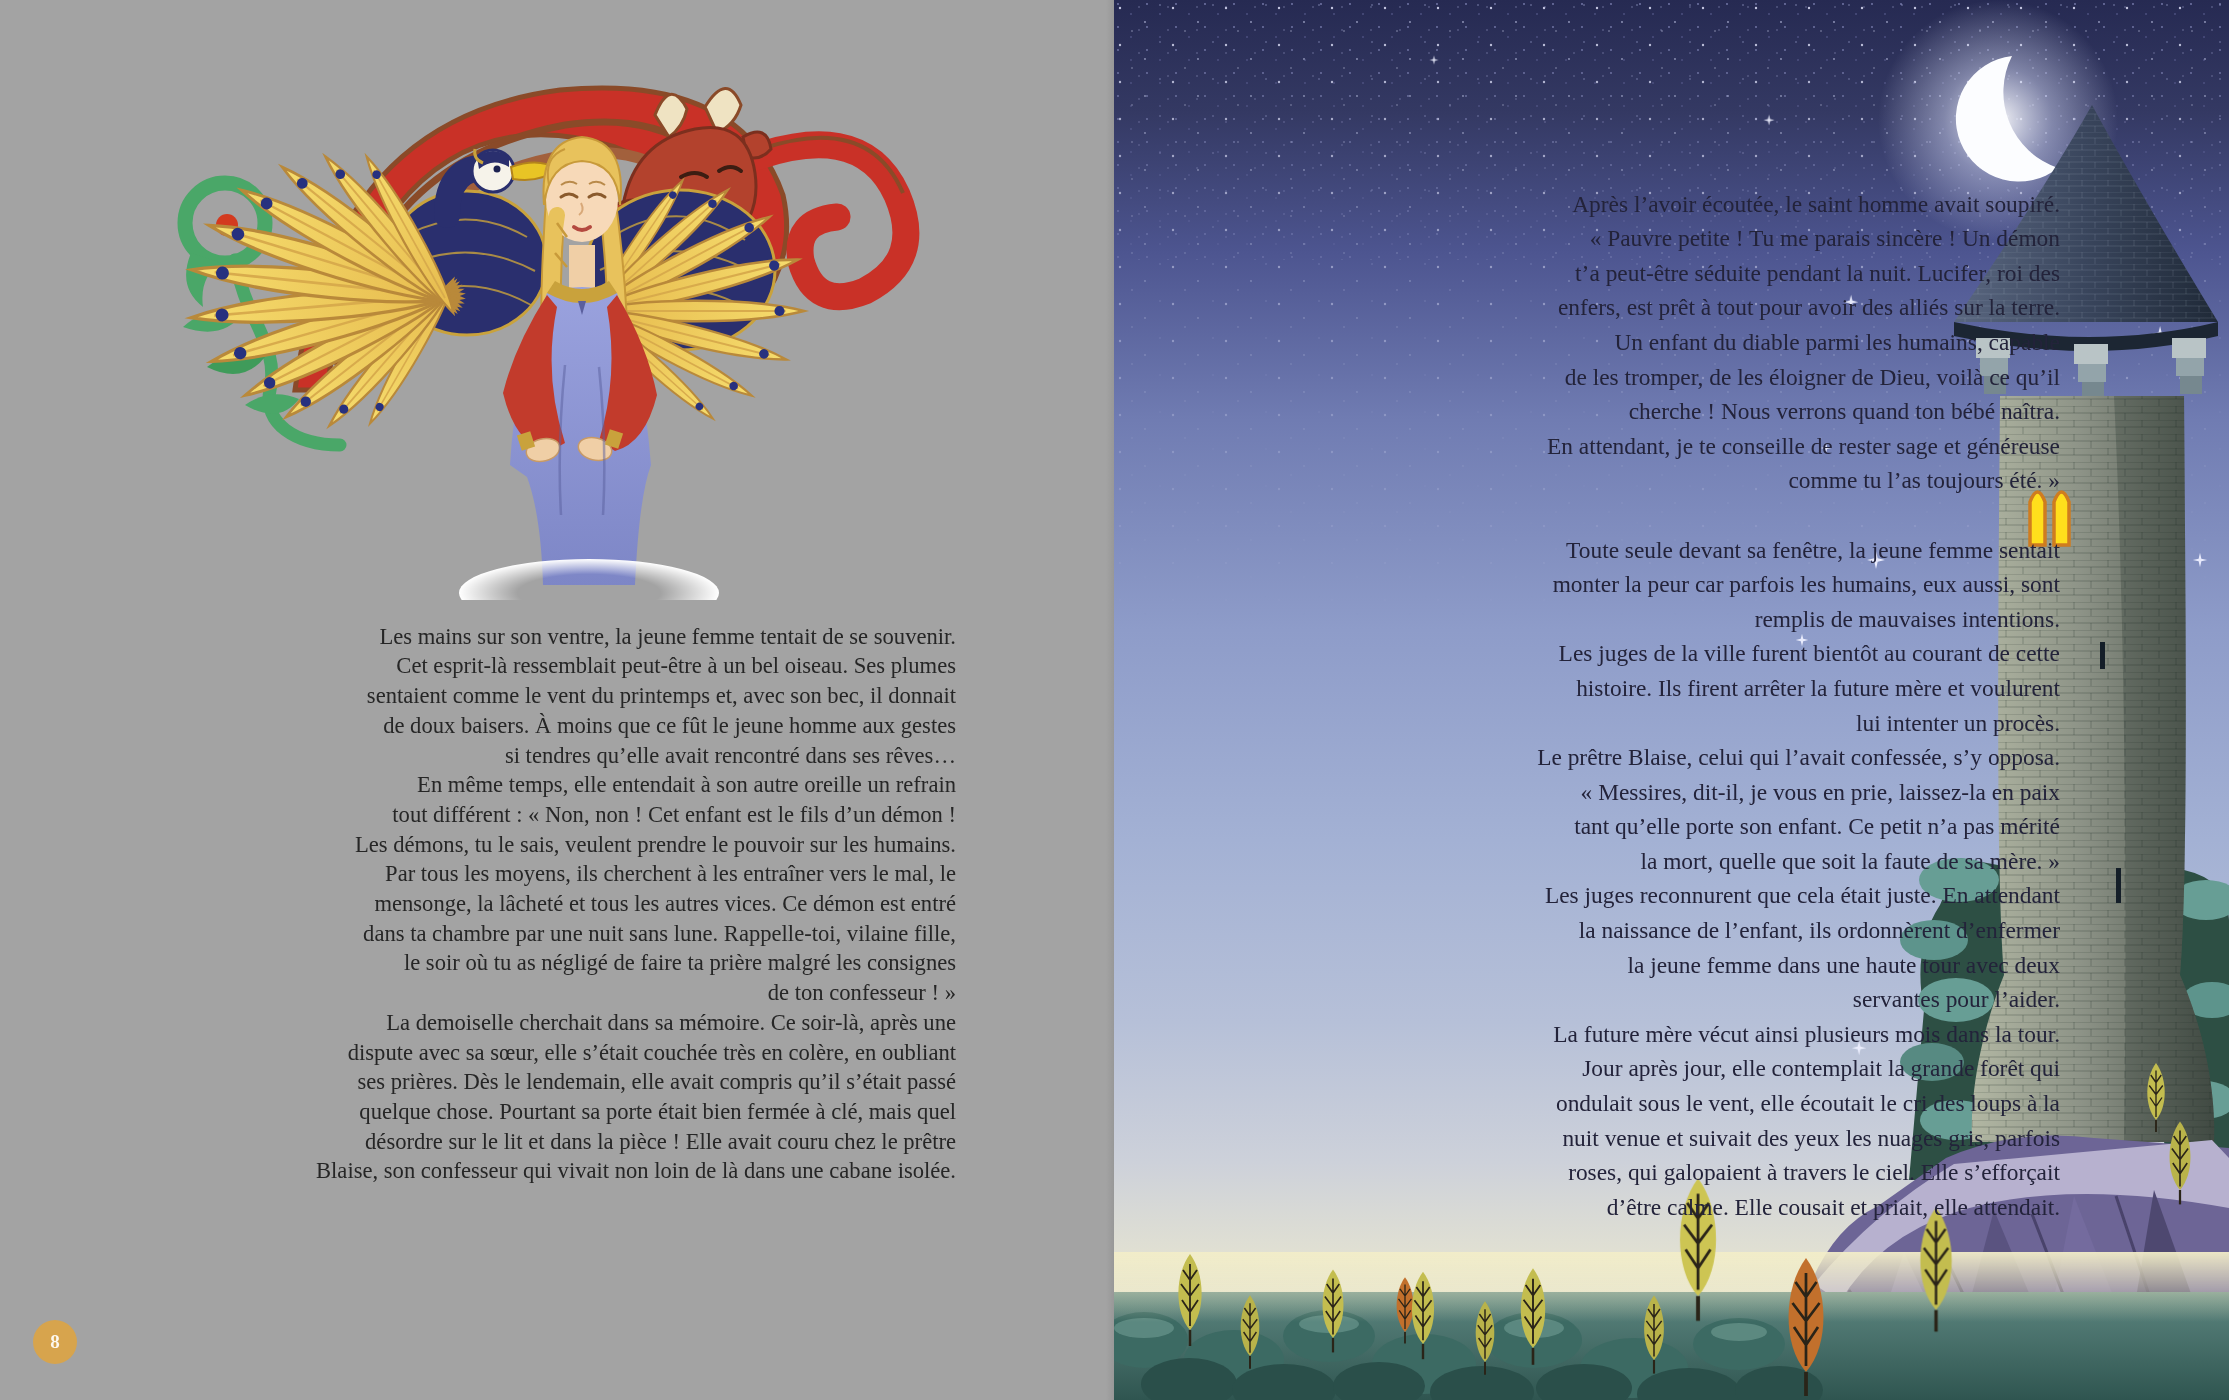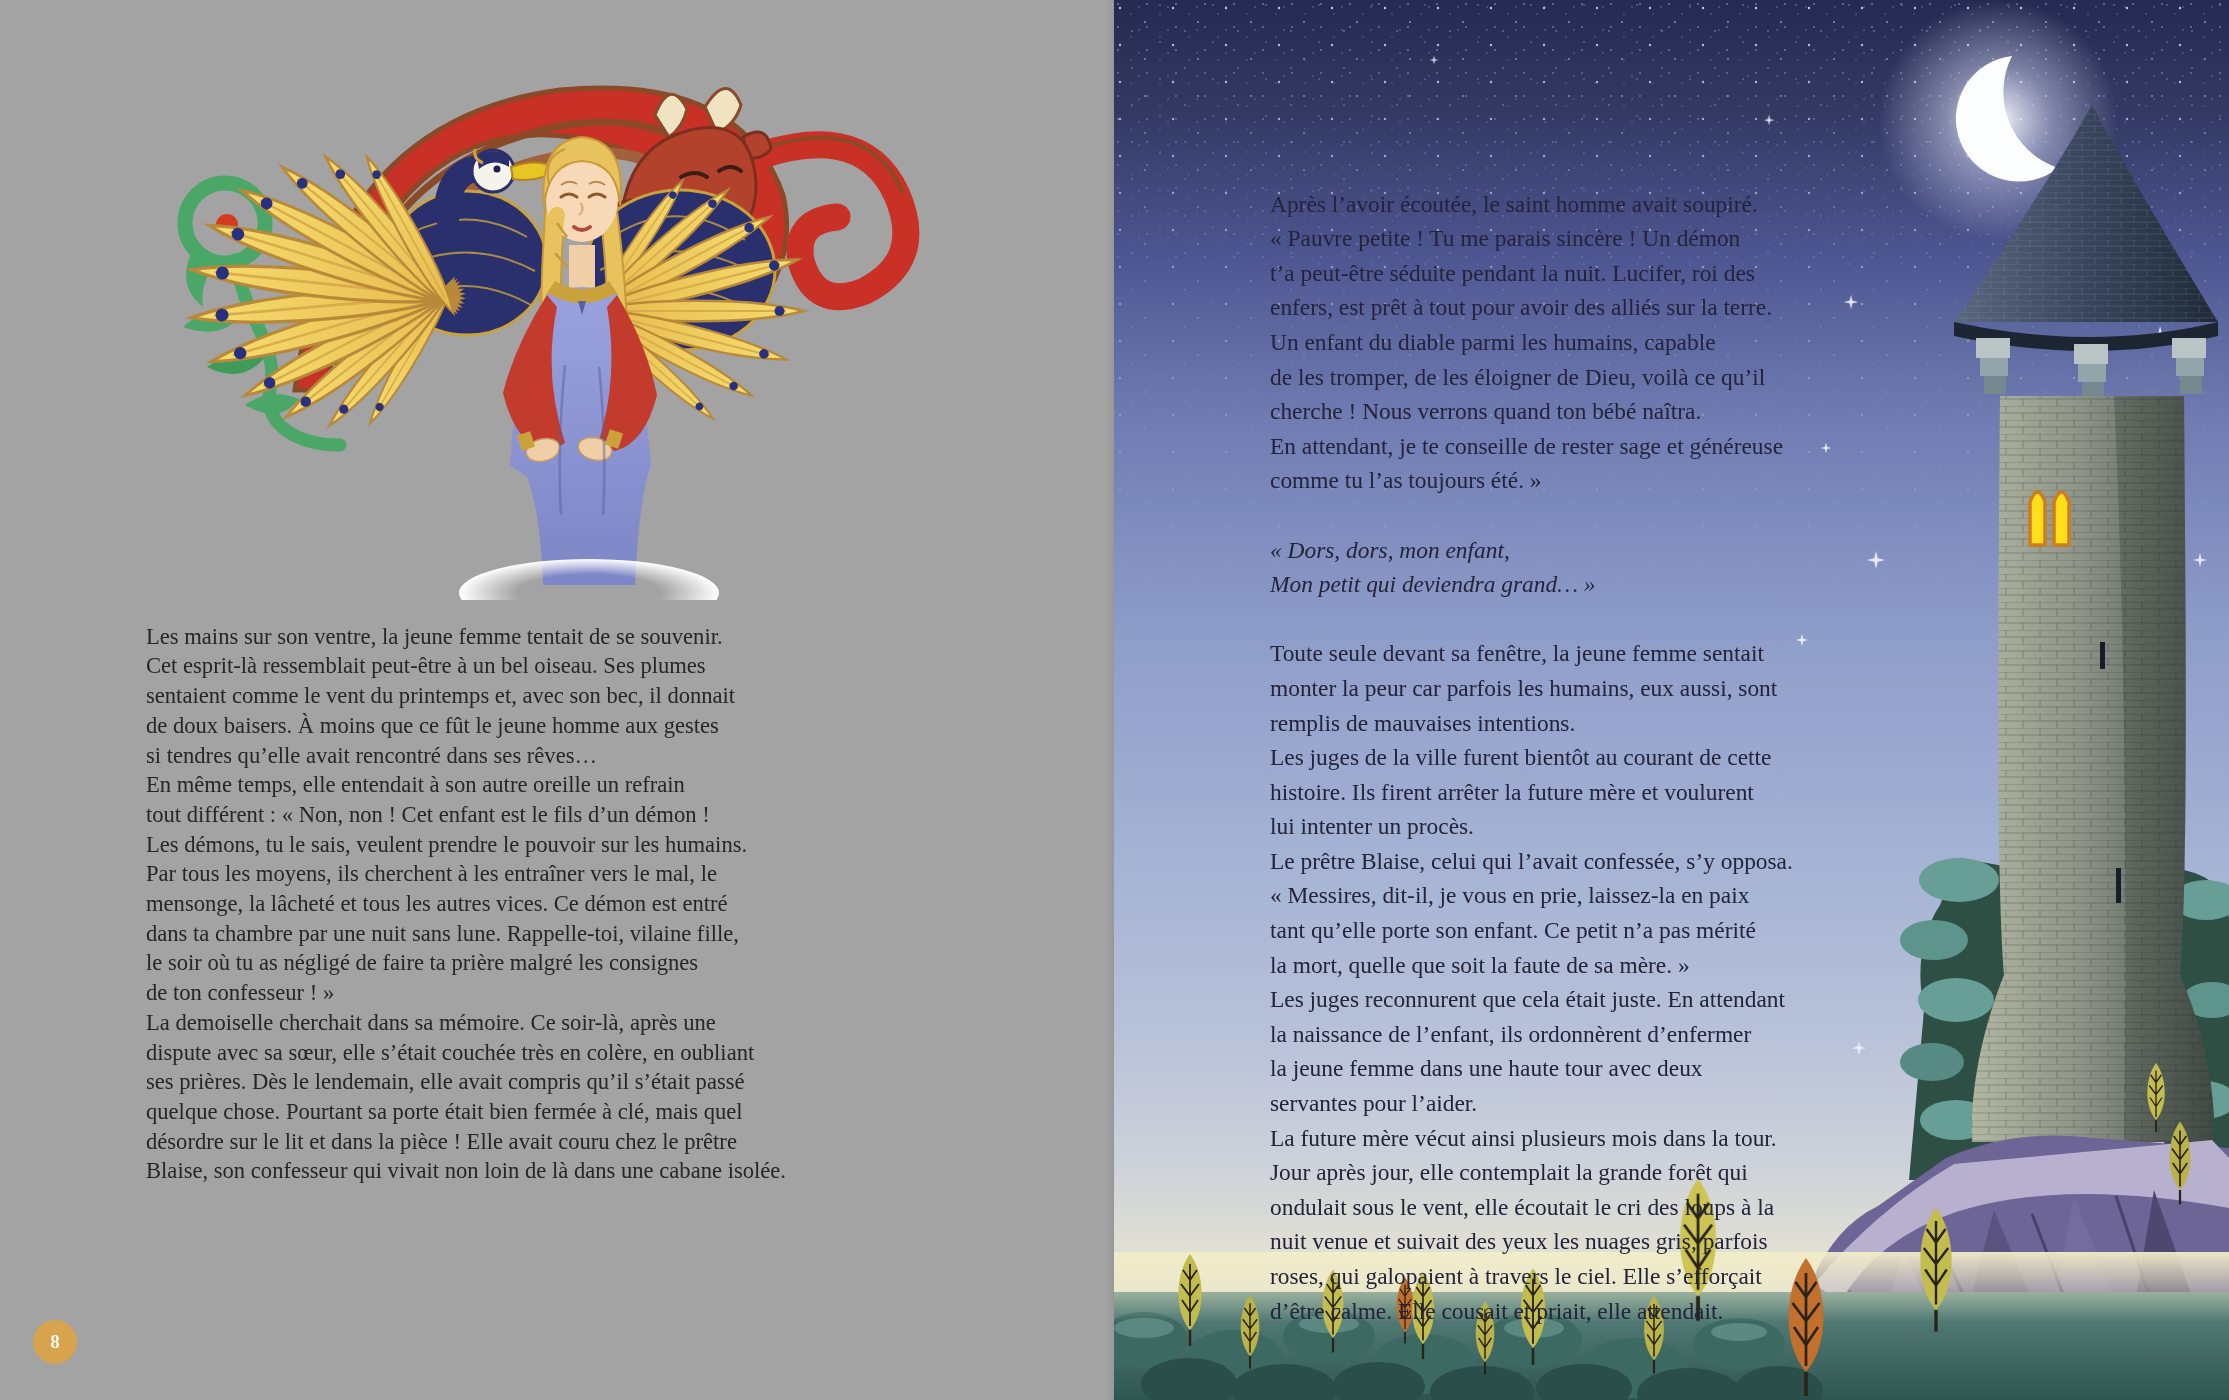--- a/index.html
+++ b/index.html
@@ -4,21 +4,21 @@
 <style>
   html,body{margin:0;padding:0;background:#777;}
   .spread{position:relative;width:2229px;height:1400px;overflow:hidden;background:#ffffff;
           font-family:"Liberation Serif","DejaVu Serif",serif;}
   .page{position:absolute;top:0;height:1400px;}
   .page-left{left:0;width:1114px;background:#a3a3a3;}
   .page-right{left:1114px;width:1115px;}
   .spine{position:absolute;left:1106px;top:0;width:8px;height:1400px;
          background:linear-gradient(90deg,rgba(0,0,0,0) 0%,rgba(0,0,0,.07) 100%);z-index:5;}
   .art{position:absolute;pointer-events:none;}
-  .story{position:absolute;color:#262626;white-space:pre-line;z-index:4;}
+  .story{position:absolute;color:#262626;white-space:pre-line;z-index:4;text-align:right;}
   .story-left{left:146px;top:592px;width:810px;font-size:22.6px;line-height:29.7px;}
   .story-right{left:156px;top:152px;width:790px;font-size:23.4px;line-height:34.6px;color:#23233a;}
   .refrain{font-style:italic;margin:34.6px 0 0 0;}
   .para{margin:0;}
   .badge{position:absolute;left:33px;top:1320px;width:44px;height:44px;border-radius:50%;
          background:#d7a44d;color:#fdf8ee;display:flex;align-items:center;justify-content:center;
          font-size:19px;font-weight:bold;z-index:6;}
   svg{display:block;}
 </style>
 </head>
@@ -378,22 +378,20 @@
     <div class="story story-right">
       <p class="para">Après l’avoir écoutée, le saint homme avait soupiré.
 « Pauvre petite ! Tu me parais sincère ! Un démon
 t’a peut-être séduite pendant la nuit. Lucifer, roi des
 enfers, est prêt à tout pour avoir des alliés sur la terre.
 Un enfant du diable parmi les humains, capable
 de les tromper, de les éloigner de Dieu, voilà ce qu’il
 cherche ! Nous verrons quand ton bébé naîtra.
 En attendant, je te conseille de rester sage et généreuse
 comme tu l’as toujours été. »</p>
-      <p class="para refrain">« Dors, dors, mon enfant,
-Mon petit qui deviendra grand… »</p>
       <p class="para">Toute seule devant sa fenêtre, la jeune femme sentait
 monter la peur car parfois les humains, eux aussi, sont
 remplis de mauvaises intentions.
 Les juges de la ville furent bientôt au courant de cette
 histoire. Ils firent arrêter la future mère et voulurent
 lui intenter un procès.
 Le prêtre Blaise, celui qui l’avait confessée, s’y opposa.
 « Messires, dit-il, je vous en prie, laissez-la en paix
 tant qu’elle porte son enfant. Ce petit n’a pas mérité
 la mort, quelle que soit la faute de sa mère. »

